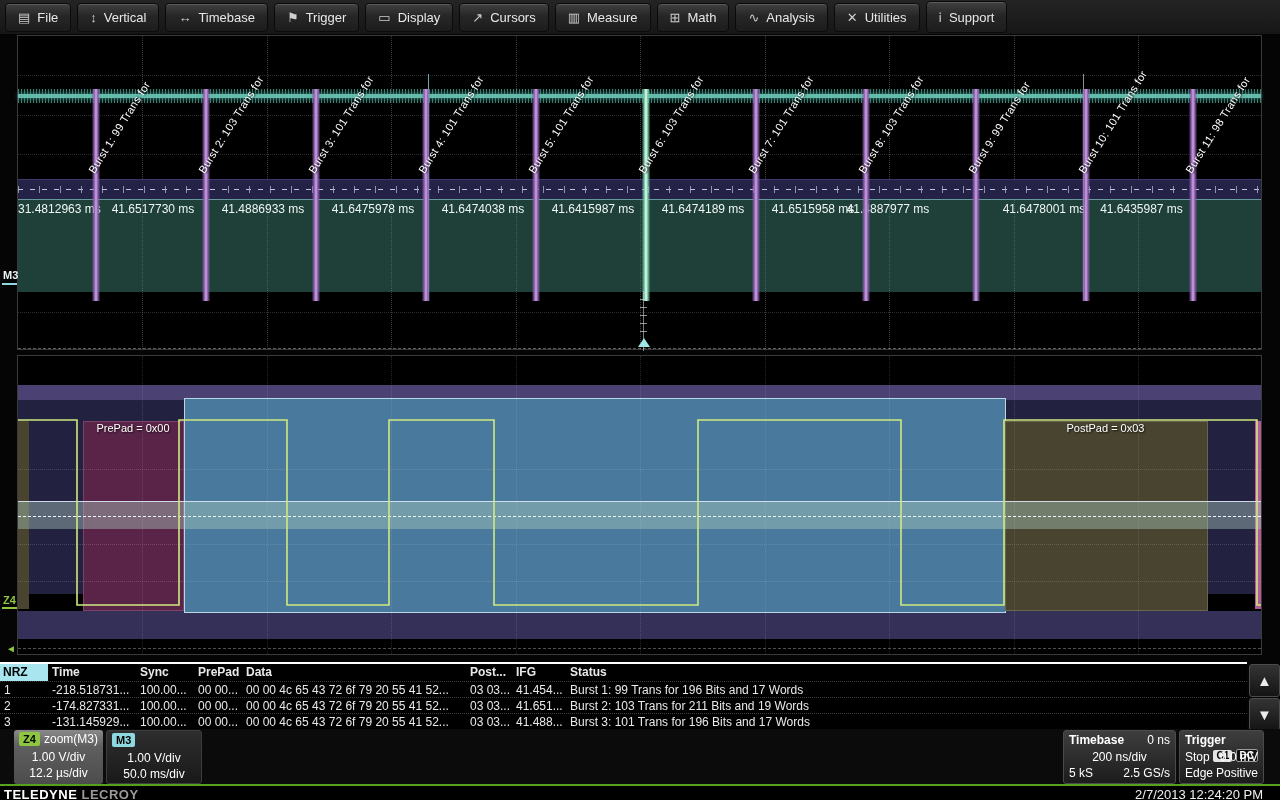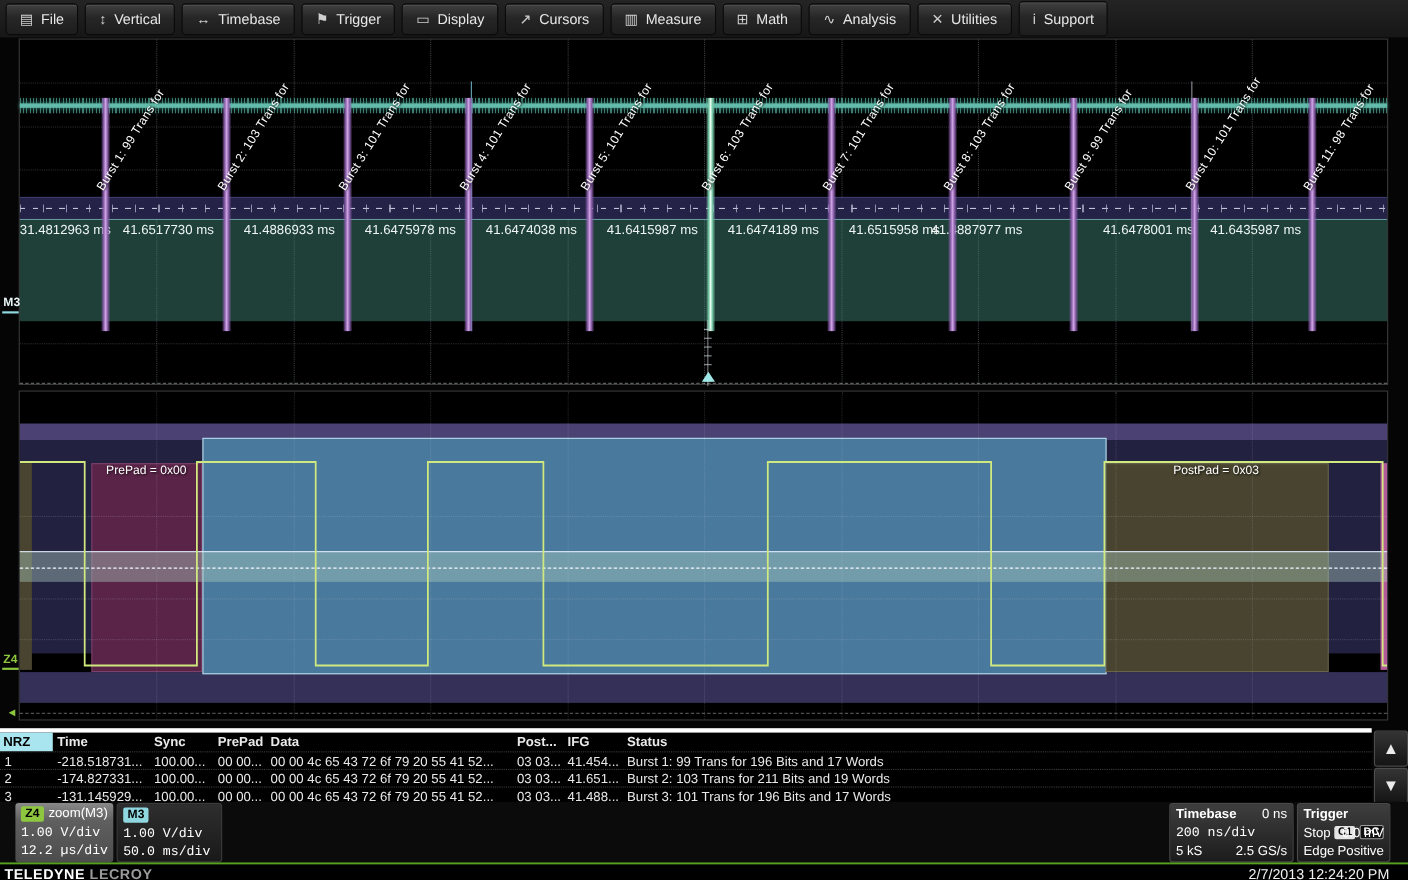--- a/index.html
+++ b/index.html
@@ -56,36 +56,36 @@
   #r-burst {left:166px;top:42px;width:820px;height:213px;background:#49799c;border:1px solid #b9d6e6;}
   #r-postpad{left:987px;top:65px;width:201px;height:188px;background:#48442f;border:1px solid rgba(200,200,160,.25);}
   #r-pink{left:1237px;top:65px;width:6px;height:188px;background:#b25a9a;}
   #cursorband{left:0;top:145px;width:1243px;height:27px;background:rgba(175,205,192,.42);border-top:1px solid rgba(225,235,250,.85);}
   #cursordash{left:0;top:160px;width:1243px;height:0;border-top:1px dashed #f2f6ff;}
   .zlabel{position:absolute;color:#fff;font-size:11px;text-align:center;white-space:nowrap;text-shadow:1px 1px 2px rgba(0,0,0,.8);}
   #zbotline{left:0;top:292px;width:1243px;height:0;border-top:1px dashed rgba(220,230,230,.35);}
   #wavesvg{left:0;top:0;}
 
   
-  #dtable{left:0;top:662px;width:1247px;height:66px;background:#000;border-top:4px solid #ffffff;font-size:12px;color:#e9e9e9;}
+  #dtable{left:0;top:662px;width:1247px;height:66px;background:#000;border-top:2px solid #ffffff;font-size:12px;color:#e9e9e9;}
   .thead{position:absolute;top:0;height:17px;line-height:17px;font-weight:bold;white-space:nowrap;}
   #nrzhdr{left:0;top:0;width:48px;height:17px;background:#a9e5ef;color:#000;font-weight:bold;line-height:17px;padding-left:3px;box-sizing:border-box;}
   .trow{position:absolute;left:0;width:1247px;height:16px;border-top:1px dotted #3e3e3e;}
   .tcell{position:absolute;top:0;height:16px;line-height:16px;white-space:nowrap;}
   .scrollbtn{position:absolute;left:1249px;width:29px;height:31px;background:linear-gradient(#343434,#141414);
     border:1px solid #4c4c4c;border-radius:3px;color:#ececec;font-size:15px;text-align:center;line-height:31px;cursor:pointer;}
 
   
   #statusbar{left:0;top:729px;width:1280px;height:55px;background:#0b0b0b;}
   .descbox{position:absolute;border-radius:3px;font-size:12px;color:#fff;box-sizing:border-box;}
   #z4box{left:14px;top:1px;width:89px;height:54px;background:linear-gradient(#8a8a8a,#5f5f5f 30%,#4c4c4c);}
   #m3box{left:106px;top:1px;width:96px;height:54px;background:linear-gradient(#2e2e2e,#191919);border:1px solid #3c3c3c;}
   .badge{display:inline-block;font-weight:bold;color:#000;font-size:11px;padding:0 4px;border-radius:2px;line-height:14px;}
   .dbrow{position:absolute;left:5px;right:5px;height:15px;line-height:15px;white-space:nowrap;}
-  .rt{text-align:left;font-family:Liberation Mono, monospace;}
+  .rt{text-align:center;}
   #tbbox{left:1063px;top:1px;width:113px;height:54px;background:linear-gradient(#3e3e3e,#1c1c1c);border:1px solid #4a4a4a;}
   #trbox{left:1179px;top:1px;width:85px;height:54px;background:linear-gradient(#3e3e3e,#1c1c1c);border:1px solid #4a4a4a;}
   .bxtitle{font-weight:bold;}
   .c1badge{display:inline-block;background:#e4e4e4;color:#000;font-size:10px;font-weight:bold;padding:0 3px;border-radius:2px;line-height:12px;}
   .dcbadge{display:inline-block;background:#101010;color:#fff;font-size:10px;font-weight:bold;padding:0 3px;border:1px solid #9a9a9a;border-radius:2px;line-height:11px;}
   #greenline{left:0;top:784px;width:1280px;height:2px;background:#55a01f;}
   #logobar{left:0;top:786px;width:1280px;height:14px;background:#000;}
   #brand{left:4px;top:787px;font-size:13px;color:#fff;font-weight:bold;letter-spacing:.5px;}
   #brand .grey{color:#9a9a9a;font-weight:bold;}
   #clock{left:1023px;top:787px;width:240px;text-align:right;font-size:13px;color:#f0f0f0;}

